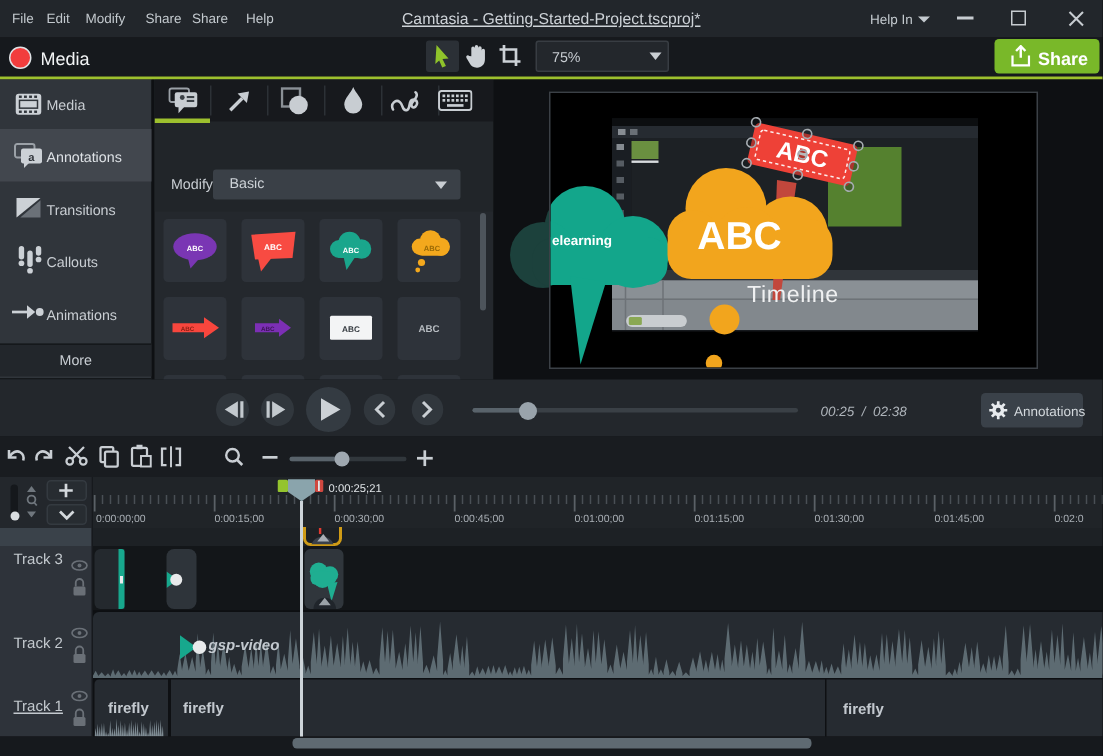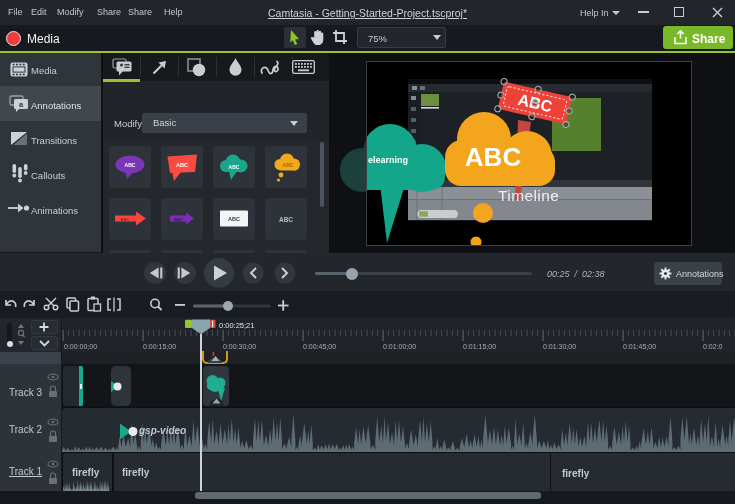--- a/index.html
+++ b/index.html
@@ -108,20 +108,21 @@
       <circle cx="13.7" cy="9" r="1.9" fill="#ccd1d6"></circle>
   </svg>
   <div class="abs" style="left:31px;top:170px;font-size:9.5px;color:#c9ced3;">Callouts</div>
 
   <svg class="abs" style="left:8px;top:202px;" width="22" height="12" viewBox="0 0 22 12">
     <path d="M0,6 L13,6" stroke="#ccd1d6" stroke-width="1.8"></path>
     <path d="M10,1.5 L15.5,6 L10,10.5 Z" fill="#ccd1d6"></path>
     <circle cx="18.5" cy="6" r="2.6" fill="#ccd1d6"></circle>
   </svg>
   <div class="abs" style="left:31px;top:205px;font-size:9.5px;color:#c9ced3;">Animations</div>
+  <div class="abs" style="left:0;top:229px;width:101px;height:22px;background:#22262b;border-top:1px solid #15181b;text-align:center;line-height:22px;font-size:9.5px;color:#c9ced3;">More</div>
   <div class="abs" style="left:0;top:252px;width:101px;height:1px;background:#15181b;"></div>
 
   <div class="abs" style="left:103px;top:53px;width:226px;height:200px;background:#24282d;overflow:hidden;">
     <div class="abs" style="left:0;top:28px;width:226px;height:60px;background:#212529;"></div>
       <div class="abs" style="left:0;top:0;width:226px;height:28px;background:#17191d;"></div>
     <div class="abs" style="left:37px;top:4px;width:1px;height:20px;background:#2c3136;"></div>
     <div class="abs" style="left:75px;top:4px;width:1px;height:20px;background:#2c3136;"></div>
     <div class="abs" style="left:113px;top:4px;width:1px;height:20px;background:#2c3136;"></div>
     <div class="abs" style="left:151px;top:4px;width:1px;height:20px;background:#2c3136;"></div>
     <div class="abs" style="left:189px;top:4px;width:1px;height:20px;background:#2c3136;"></div>
@@ -426,21 +427,21 @@
   </svg>
   <div class="abs" style="left:31px;top:320px;width:27px;height:14px;background:#272c31;border:1px solid #343a40;border-radius:3px;"></div>
   <svg class="abs" style="left:38px;top:322px;" width="12" height="10" viewBox="0 0 12 10">
       <path d="M6,0.5 L6,9.5 M1.5,5 L10.5,5" stroke="#d3d8dc" stroke-width="1.8"></path>
     </svg>
   <div class="abs" style="left:31px;top:336px;width:27px;height:14px;background:#272c31;border:1px solid #343a40;border-radius:3px;"></div>
   <svg class="abs" style="left:39px;top:340px;" width="11" height="7" viewBox="0 0 11 7">
       <path d="M1,1 L5.5,5.5 L10,1" stroke="#d3d8dc" stroke-width="1.8" fill="none"></path>
     </svg>
   <div class="abs" style="left:0;top:352px;width:61px;height:12px;background:#3a424a;"></div>
-  <div class="abs trackhead" style="top:387px;">Track 3</div>
+  <div class="abs trackhead" style="top:368px;">Track 3</div>
   <div class="abs trackhead" style="top:424px;">Track 2</div>
   <div class="abs trackhead" style="top:466px;text-decoration:underline;">Track 1</div>
 
   <svg class="abs" style="left:47px;top:373px;" width="12" height="26" viewBox="0 0 12 26">
     <ellipse cx="6" cy="4" rx="5" ry="3" fill="none" stroke="#6a7077" stroke-width="1.1"></ellipse>
       <circle cx="6" cy="4" r="1.3" fill="#6a7077"></circle>
     <rect x="2" y="18" width="8" height="6" rx="1" fill="#6a7077"></rect>
       <path d="M3.5,18 L3.5,15.5 a2.5,2.5 0 0 1 5,0 L8.5,18" stroke="#6a7077" stroke-width="1.2" fill="none"></path>
   </svg>
   <svg class="abs" style="left:47px;top:418px;" width="12" height="26" viewBox="0 0 12 26">

